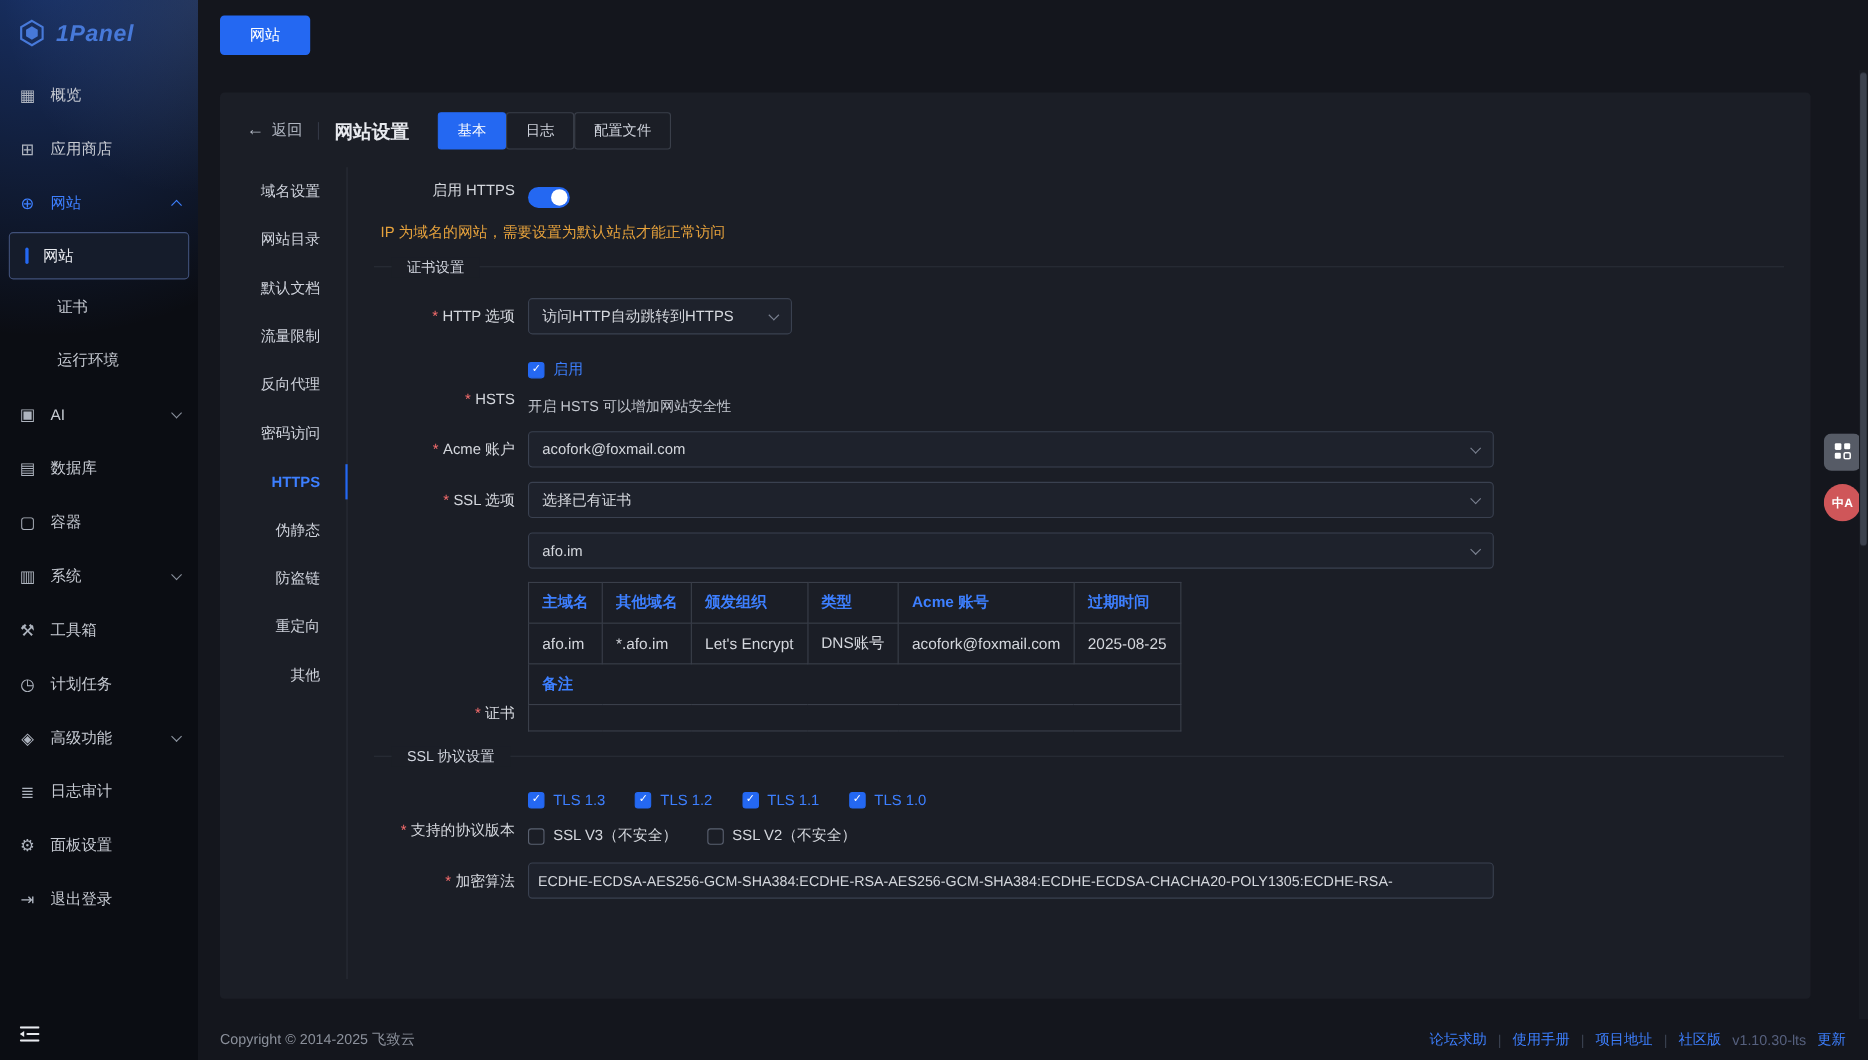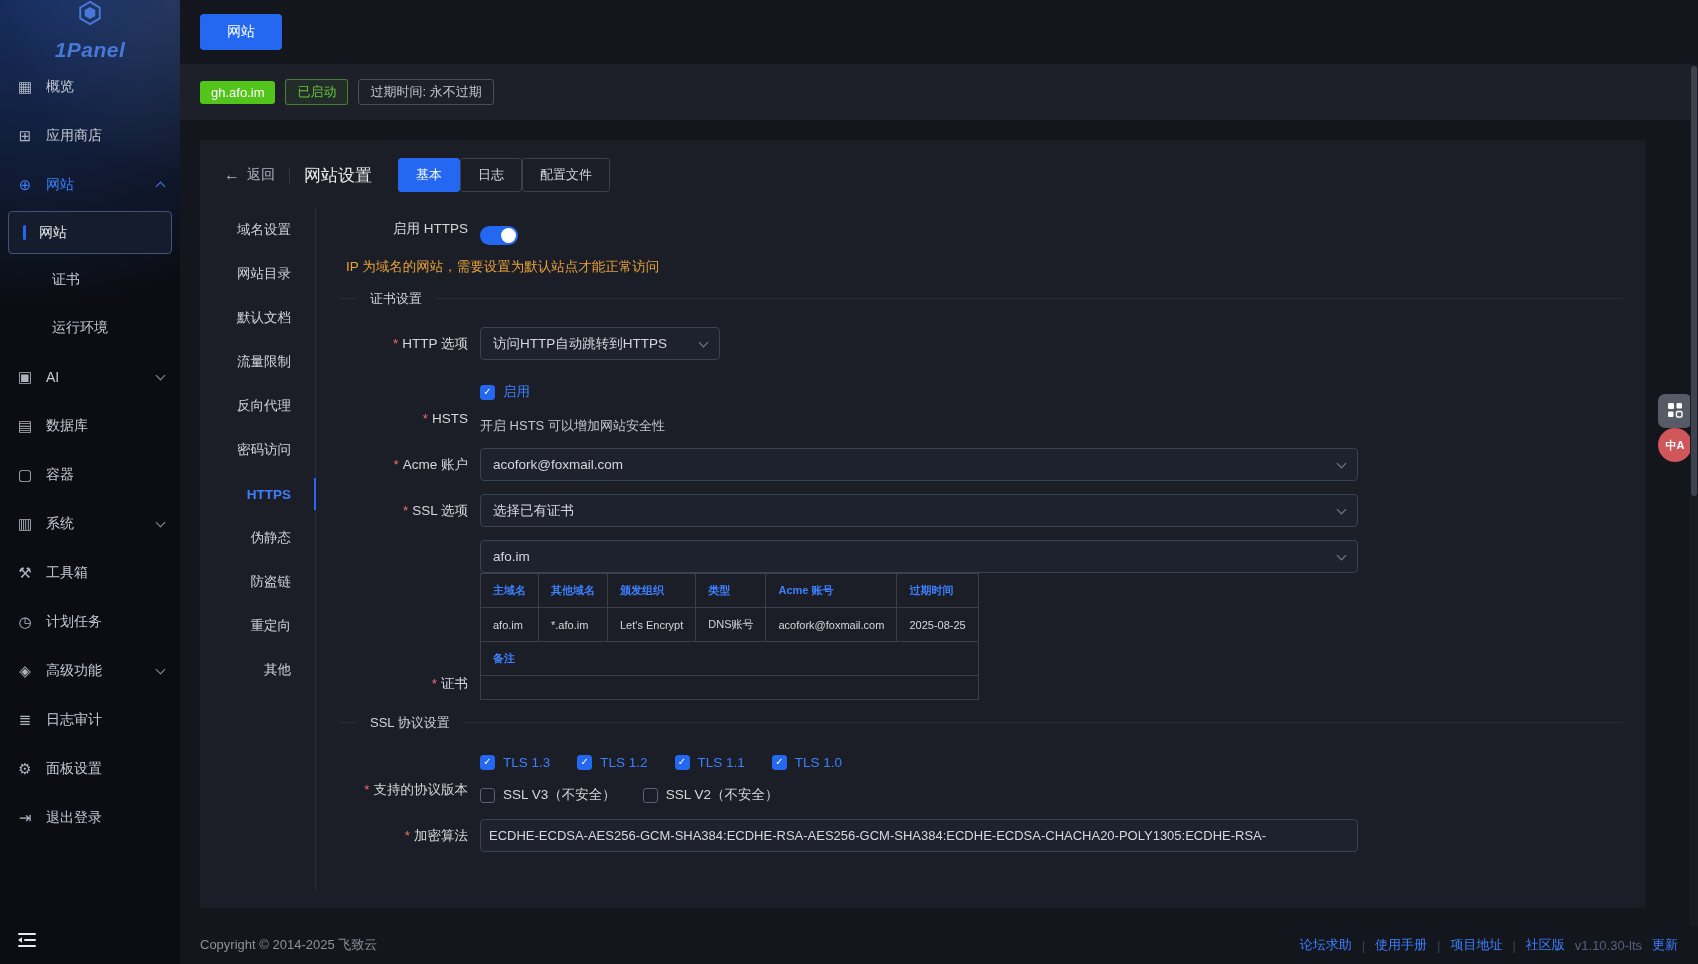--- a/index.html
+++ b/index.html
@@ -4,21 +4,21 @@
 <style>
   * { box-sizing: border-box; margin: 0; padding: 0; }
   html,body { width:1698px; height:964px; overflow:hidden; background:#14161d;
     font-family:"Liberation Sans","DejaVu Sans",sans-serif; color:#cfd3dc; font-size:14px; }
   .app { display:flex; width:100%; height:100%; }
 
   
   .sidebar { width:180px; background:#0b0d13; display:flex; flex-direction:column; flex-shrink:0;
     background-image: radial-gradient(circle at 22% -4%, rgba(45,106,235,.40), transparent 34%),
                       radial-gradient(circle at 100% 0%, rgba(140,160,200,.18), transparent 18%); }
-  .logo { height:62px; display:flex; align-items:center; gap:9px; padding:0 16px; flex-shrink:0;flex-direction:column; }
+  .logo { height:62px; display:flex; align-items:center; gap:9px; padding:0 16px; flex-shrink:0; }
   .logo-text { font-size:21px; font-weight:bold; font-style:italic; color:#4779d9; letter-spacing:.5px; }
   .menu { display:flex; flex-direction:column; }
   .mitem { height:49px; display:flex; align-items:center; gap:12px; padding:0 16px; color:#c6cad2; cursor:pointer; }
   .mitem .micon { width:18px; text-align:center; font-size:15px; color:#aeb4bf; font-family:"DejaVu Sans",sans-serif; }
   .mitem.blue, .mitem.blue .micon { color:#3d7fff; }
   .chev { width:7px; height:7px; border-right:1.6px solid #8a919d; border-bottom:1.6px solid #8a919d; display:inline-block; }
   .chev.down { transform:rotate(45deg); margin-top:-3px; }
   .chev.up { transform:rotate(-135deg); margin-top:3px; }
   .mitem .chev { margin-left:auto; }
   .mitem.blue .chev { border-color:#3d7fff; }
@@ -37,21 +37,21 @@
   .badge-green { border:1px solid rgba(103,194,58,.55); color:#67c23a; background:rgba(103,194,58,.08);
     font-size:13px; padding:3px 11px; border-radius:3px; }
   .badge-gray { border:1px solid #4a4f5a; color:#c0c4cc; font-size:13px; padding:3px 11px; border-radius:3px; }
 
   .content { flex:1; padding:20px 52px 18px 20px; min-height:0; }
   .card { background:#1b1e26; border-radius:4px; height:100%; padding:18px 24px; display:flex; flex-direction:column; overflow:hidden; }
   .card-head { display:flex; align-items:center; gap:14px; margin-bottom:16px; flex-shrink:0; }
   .back { display:flex; align-items:center; gap:7px; color:#aeb4bf; cursor:pointer; font-size:14px; }
   .back .arr { font-size:16px; }
   .vdiv { width:1px; height:16px; background:#333845; }
-  .ptitle { font-size:17px; font-weight:normal; color:#e8eaef; }
+  .ptitle { font-size:17px; font-weight:bold; color:#e8eaef; }
   .tabs { display:flex; gap:0; margin-left:12px; }
   .tab { padding:7px 17px; border:1px solid #3a3f4a; border-radius:3px; font-size:13px; color:#cfd3dc; cursor:pointer; }
   .tab.active { background:#2468f2; border-color:#2468f2; color:#fff; }
 
   .card-body { display:flex; flex:1; min-height:0; }
   .subnav { width:92px; flex-shrink:0; display:flex; flex-direction:column; align-items:flex-end;
     padding-right:24px; border-right:1px solid #2a2e37; }
   .snav { height:44px; display:flex; align-items:center; font-size:13.5px; color:#cfd3dc; cursor:pointer; position:relative; white-space:nowrap; }
   .snav.active { color:#3d7fff;font-weight:bold; }
   .snav.active::after { content:''; position:absolute; right:-25px; top:6px; width:2px; height:32px; background:#2468f2; }
@@ -75,39 +75,39 @@
   .cbline + .cbline { margin-top:11px; }
   .cb-item { display:inline-flex; align-items:center; margin-right:27px; cursor:pointer; }
   .cb { width:15px; height:15px; border-radius:3px; border:1px solid #5a6170; display:inline-flex; align-items:center; justify-content:center; background:transparent; }
   .cb.checked { background:#2468f2; border-color:#2468f2; }
   .tick { font-size:10px; color:#fff; line-height:1; }
   .cb-label { margin-left:8px; font-size:13.5px; color:#d4d7dd; }
   .cb-label.blue { color:#3d7fff; }
   .help { margin-top:12px; font-size:13px; color:#c2c6ce; line-height:33px; line-height:normal; padding-top:2px; }
   .hsts-line { margin-top:8px; }
 
-  table.ctable { border-collapse:collapse; margin-top:0; font-size:11px; }
+  table.ctable { border-collapse:collapse; margin-top:12px; font-size:14px; }
   .ctable th, .ctable td { border:1px solid #3a3f4a; padding:9px 12px; text-align:left; white-space:nowrap; }
   .ctable thead th { color:#3d7fff; font-weight:bold; }
   .ctable td { color:#d4d7dd; }
   .ctable .note-h { color:#3d7fff; font-weight:bold; }
   .ctable .empty td { height:24px; padding:0; }
 
   .cipher { height:33px; width:100%; max-width:878px; background:#1e222c; border:1px solid #3a4150; border-radius:4px;
     color:#d4d7dd; font-size:13px; padding:0 8px; outline:none; font-family:"Liberation Sans","DejaVu Sans",sans-serif; }
 
   .footer { height:38px; flex-shrink:0; display:flex; align-items:center; justify-content:space-between; padding:0 20px; font-size:13px; }
   .copy { color:#8b909b; }
   .flinks { display:flex; align-items:center; gap:10px; }
   .flink { color:#3d7fff; cursor:pointer; }
   .sep { color:#3a4250; }
   .ver { color:#56607e; }
   .upd { color:#3d7fff; cursor:pointer; }
 
-  .float-btns { position:fixed; right:6px; top:394px; display:flex; flex-direction:column; gap:0; }
+  .float-btns { position:fixed; right:6px; top:394px; display:flex; flex-direction:column; gap:12px; }
   .fbtn { width:34px; height:34px; display:flex; align-items:center; justify-content:center; cursor:pointer; }
   .fbtn.grid { background:#565b66; border-radius:7px; }
   .fbtn.lang { background:#cf5659; border-radius:50%; color:#fff; font-size:11px; font-weight:bold; }
 
   .scrolltrack { position:fixed; right:0; top:64px; bottom:38px; width:8px; background:#181b22; }
   .scrollthumb { position:absolute; top:2px; right:1px; width:6px; height:430px; border-radius:3px; background:#3c424e; }
 </style>
 </head>
 <body>
 
@@ -204,25 +204,20 @@
   </aside>
 
   <div class="main">
 
     <div class="topbar">
       <div class="top-tab">
         <span>网站</span>
       </div>
     </div>
 
-    <div class="band">
-      <span class="badge-solid">gh.afo.im</span>
-      <span class="badge-green">已启动</span>
-      <span class="badge-gray">过期时间: 永不过期</span>
-    </div>
 
     <div class="content">
       <div class="card">
 
         <div class="card-head">
           <div class="back">
             <span class="arr">←</span>
             <span>返回</span>
           </div>
           <span class="vdiv"></span>

